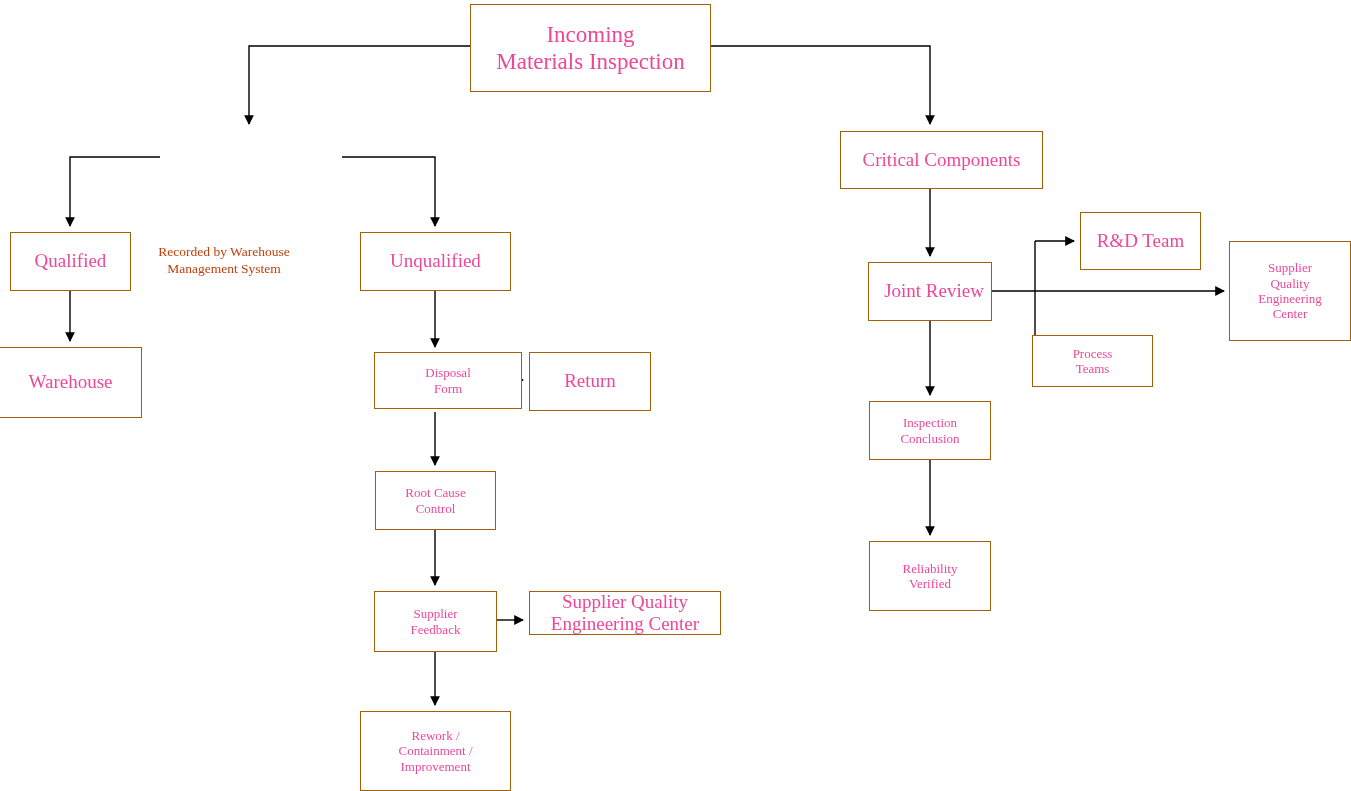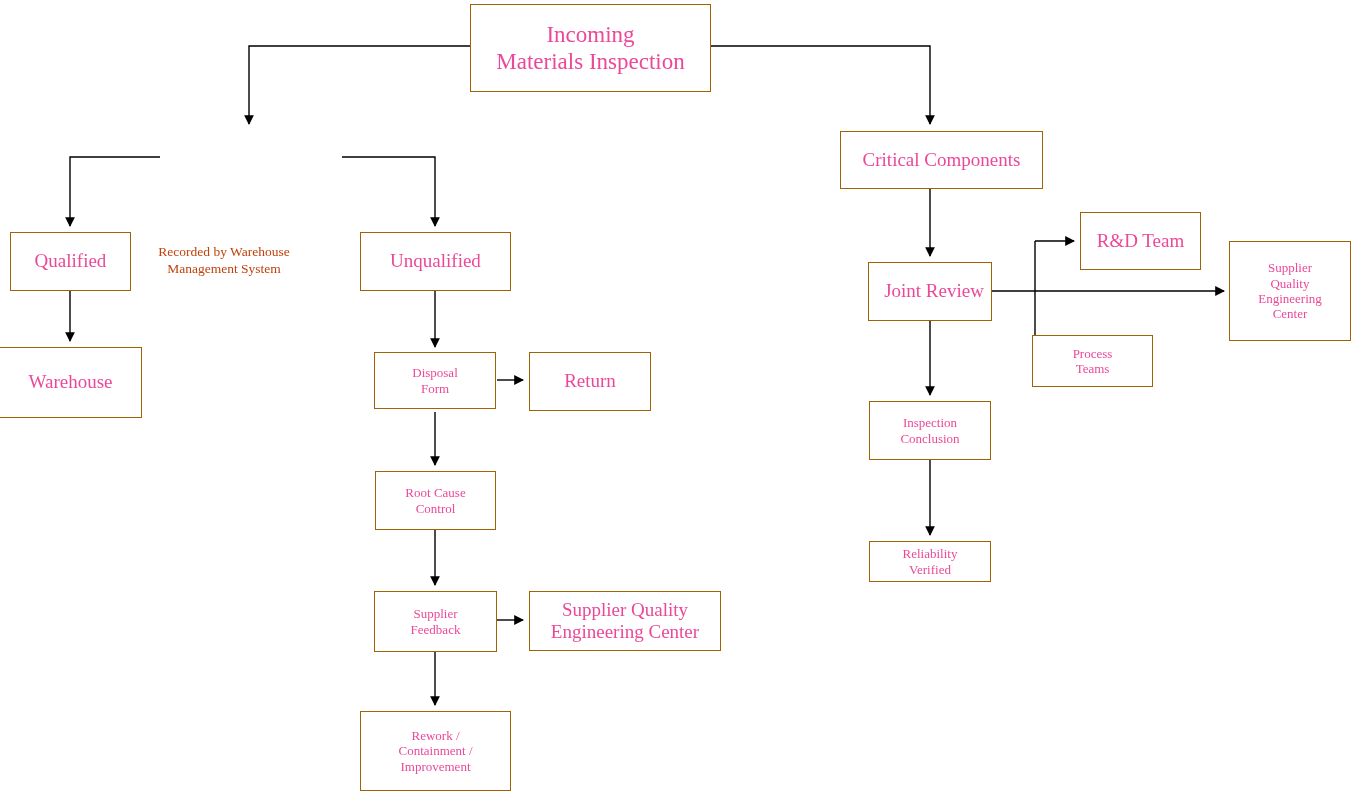--- a/index.html
+++ b/index.html
@@ -110,32 +110,32 @@
 
 
   <div class="node lg" style="left:840px; top:131px; width:203px; height:58px;">Critical Components</div>
 
   <div class="node lg" style="left:10px; top:232px; width:121px; height:59px;">Qualified</div>
 
   <div class="node lg" style="left:360px; top:232px; width:151px; height:59px;">Unqualified</div>
 
   <div class="node lg" style="left:-1px; top:347px; width:143px; height:71px;">Warehouse</div>
 
-  <div class="node md" style="left:374px; top:352px; width:122px; height:57px;">Disposal
+  <div class="node md" style="left:374px; top:352px; width:148px; height:57px;">Disposal
 Form</div>
 
   <div class="node lg" style="left:529px; top:352px; width:122px; height:59px;">Return</div>
 
   <div class="node md" style="left:375px; top:471px; width:121px; height:59px;">Root Cause
 Control</div>
 
   <div class="node md" style="left:374px; top:591px; width:123px; height:61px;">Supplier
 Feedback</div>
 
-  <div class="node lg" style="left:529px; top:591px; width:192px; height:60px;">Supplier Quality
+  <div class="node lg" style="left:529px; top:591px; width:192px; height:44px;">Supplier Quality
 Engineering Center</div>
 
   <div class="node md" style="left:360px; top:711px; width:151px; height:80px;">Rework /
 Containment /
 Improvement</div>
 
   <div class="node lg" style="left:868px; top:262px; width:124px; height:59px;padding-left:8px;">Joint Review</div>
 
   <div class="node lg" style="left:1080px; top:212px; width:121px; height:58px;">R&amp;D Team</div>
 
@@ -143,20 +143,20 @@
 Teams</div>
 
   <div class="node md" style="left:1229px; top:241px; width:122px; height:100px;">Supplier
 Quality
 Engineering
 Center</div>
 
   <div class="node md" style="left:869px; top:401px; width:122px; height:59px;">Inspection
 Conclusion</div>
 
-  <div class="node md" style="left:869px; top:541px; width:122px; height:41px;">Reliability
+  <div class="node md" style="left:869px; top:541px; width:122px; height:70px;">Reliability
 Verified</div>
 
   <div class="edge-label" style="left:134px; top:244px; width:180px;">Recorded by Warehouse
 Management System</div>
 
 
 </div>
 
 </body></html>

